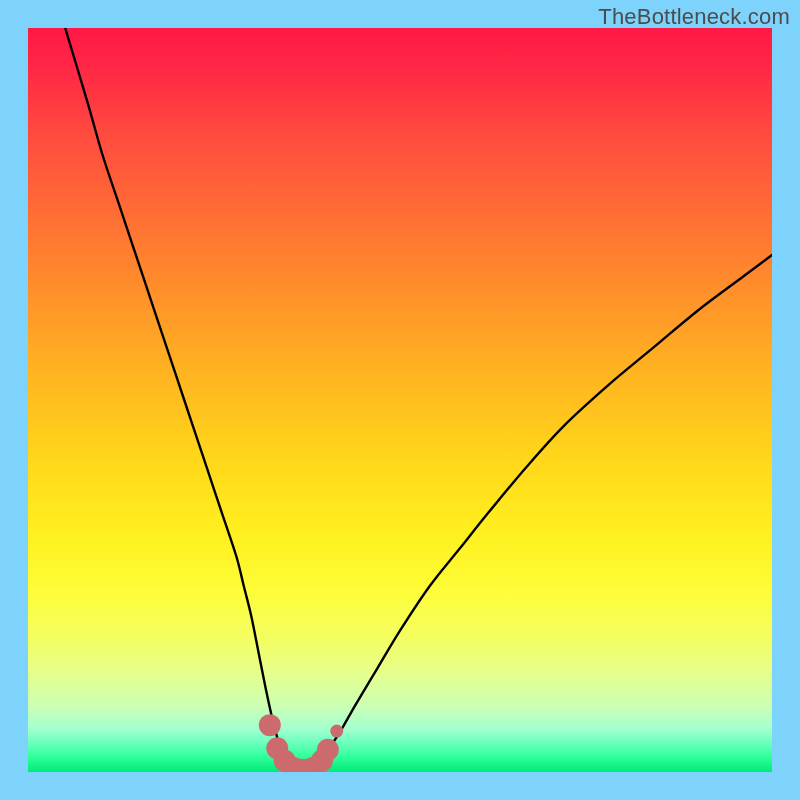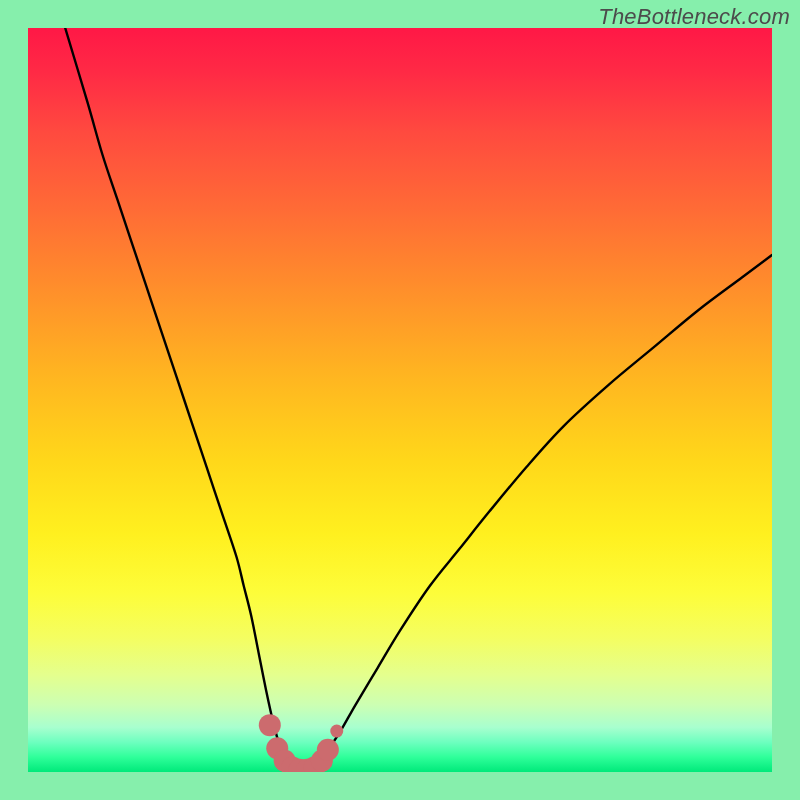--- a/index.html
+++ b/index.html
@@ -10,22 +10,21 @@
     overflow: hidden;
     background: #000;
     font-family: Arial, Helvetica, sans-serif;
   }
   .frame {
     position: absolute;
     left: 0;
     top: 0;
     width: 800px;
     height: 800px;
-    background: #86efac;
-    font-style: italic;
+    background: #7dd3fc;
   }
   .plot-area {
     position: absolute;
     left: 28px;
     top: 28px;
     width: 744px;
     height: 744px;
     overflow: hidden;
   }
   .gradient {

